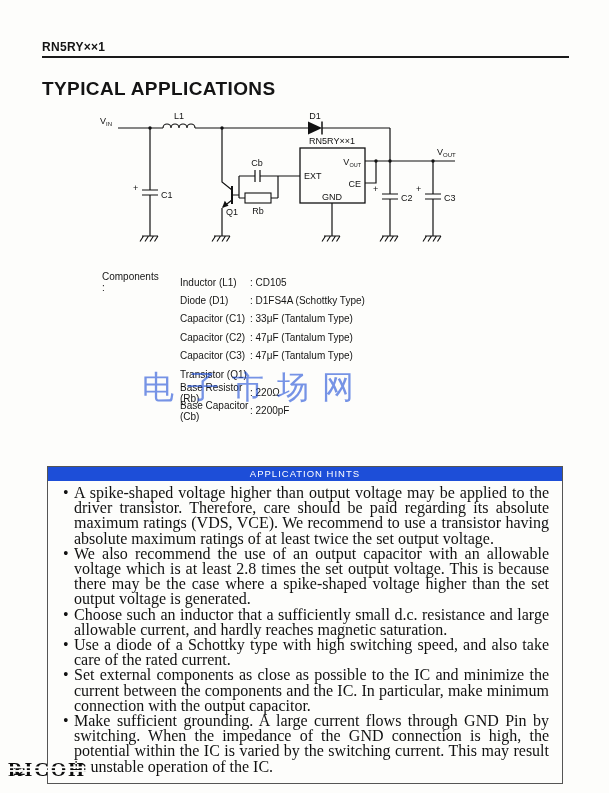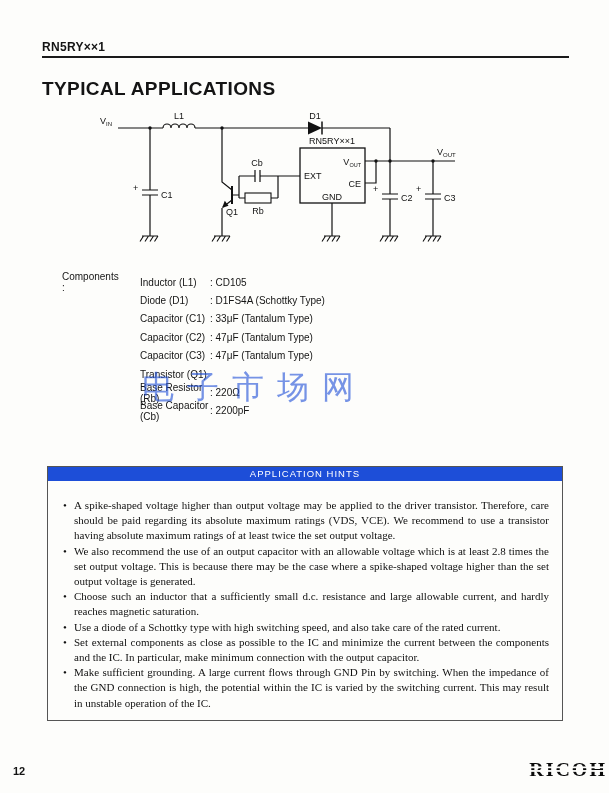--- a/index.html
+++ b/index.html
@@ -13,46 +13,46 @@
   }
   .doc-header-model { position:absolute; left:42px; top:40px; font-size:12px; font-weight:bold; letter-spacing:.3px; }
   .header-rule { position:absolute; left:42px; top:56px; width:527px; height:2px; background:#1a1a1a; }
   .page-title { position:absolute; left:42px; top:78px; font-size:19px; font-weight:bold; letter-spacing:.4px; }
 
   .schematic { position:absolute; left:95px; top:110px; width:380px; height:160px; }
   .schematic text { font-family:"Liberation Sans", sans-serif; font-size:9px; fill:#111; }
 
   .components { position:absolute; left:62px; top:273px; width:420px; font-size:10px; }
   .comp-row { display:flex; height:18.4px; align-items:center; }
-  .comp-prefix { width:58px; flex:0 0 58px; }
+  .comp-prefix { width:58px; flex:0 0 58px;margin-left:40px; }
   .comp-label { width:90px; flex:0 0 90px;padding-left:20px; }
   .comp-value { flex:1; }
 
   .watermark {
     position:absolute; left:142px; top:366px;
     font-size:32px; letter-spacing:13px; color:#1d4ed8; opacity:.6;
     font-family:"Liberation Sans", sans-serif; white-space:nowrap;
   }
 
   .hints { position:absolute; left:47px; top:466px; width:516px; border:1px solid #555; background:#fdfdfb; }
   .hints-header {
     height:14px; background:#1d4ed8; color:#ffffff;
     font-size:9.5px; letter-spacing:1px; text-align:center; line-height:14px;
     font-family:"Liberation Sans", sans-serif;
   }
   .hints-body {
-    padding:17px 13px 9px 14px;
+    padding:4px 13px 9px 14px;
     font-family:"Liberation Serif", serif;
-    font-size:11px; line-height:15.2px; text-align:justify; color:#111;
+    font-size:16px; line-height:15.2px; text-align:justify; color:#111;
   }
   .hint { position:relative; padding-left:12px; }
   .hint.bullet::before { content:"\2022"; position:absolute; left:1px; top:0; }
 
   .page-number { position:absolute; left:13px; top:765px; font-size:11px; font-weight:bold; }
-  .logo { position:absolute; left:0; right:2px; top:759px; text-align:right;margin-left:8px; }
+  .logo { position:absolute; left:0; right:10px; top:759px; text-align:left;margin-left:8px; }
   .logo span {
     position:relative; display:inline-block;
     font-family:"Liberation Serif", serif; font-weight:bold;
     font-size:20px; letter-spacing:2px; transform:scaleY(.9); color:#0a0a0a;
   }
   .logo span::before, .logo span::after {
     content:""; position:absolute; left:-2px; right:-2px; height:1.5px; background:#fdfdfb; top:7px;
   }
   .logo span::after { top:11px; }
 </style>

